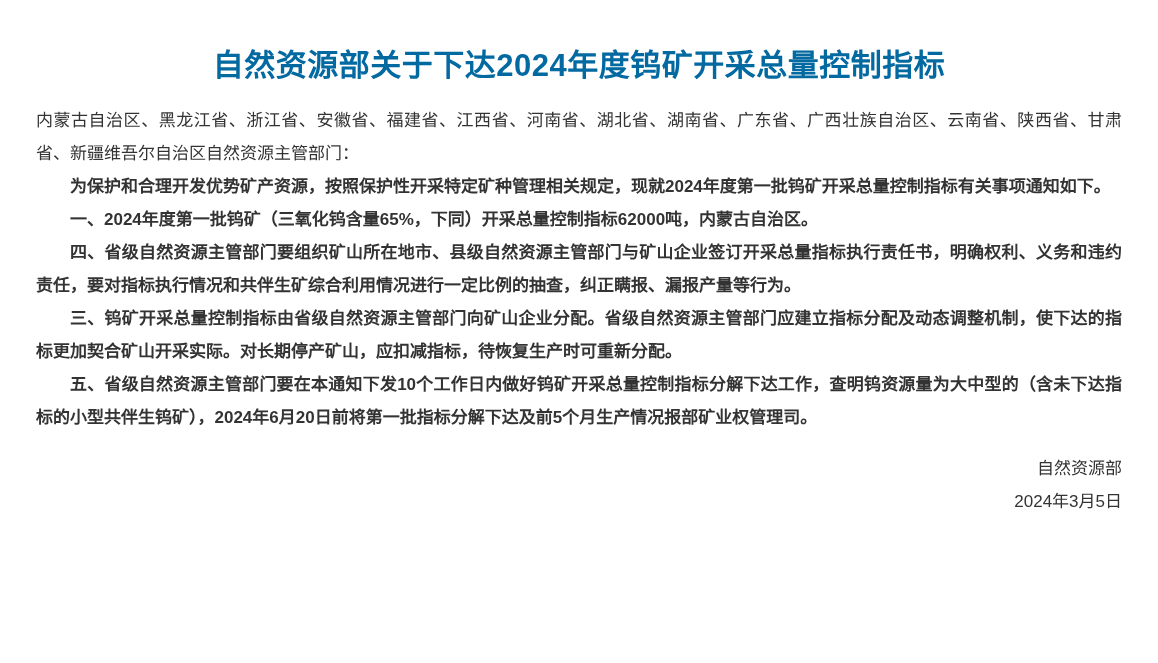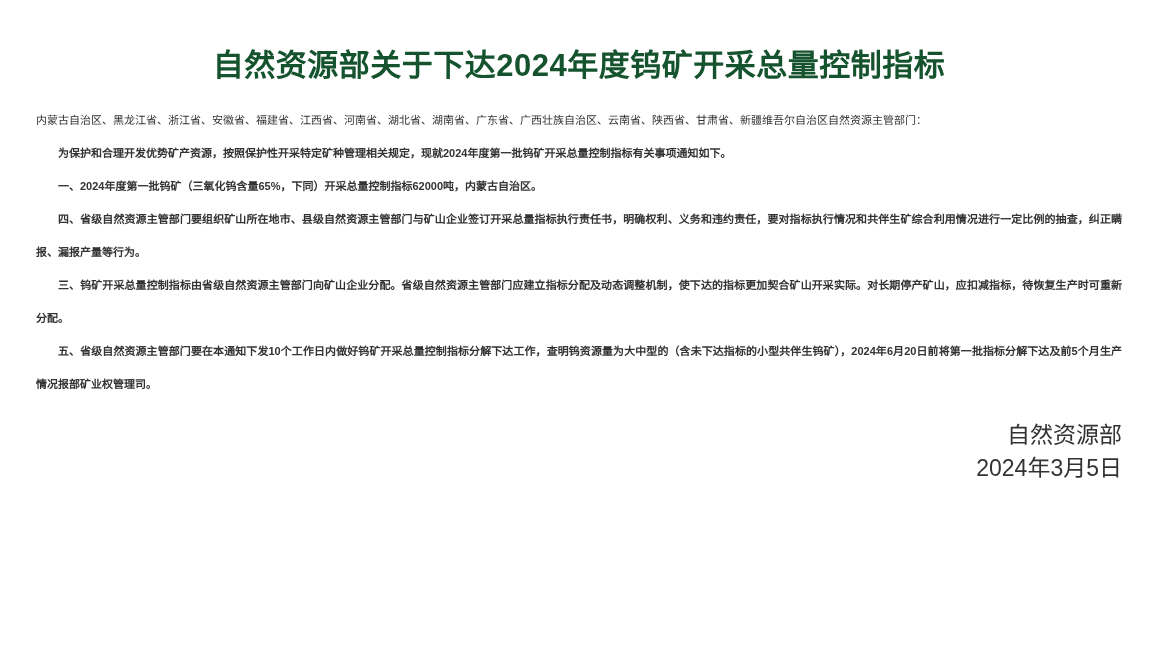--- a/index.html
+++ b/index.html
@@ -19,45 +19,45 @@
     min-height: 663px;
     padding: 0 36px;
     background: #ffffff;
   }
   .notice-title {
     margin: 42px 0 15px 0;
     text-align: center;
     font-size: 31px;
     line-height: 47px;
     font-weight: 700;
-    color: #14532d;
+    color: #0369a1;
     letter-spacing: 0.5px;
   }
   .title-line {
     display: block;
   }
   .body-text p {
     margin: 0;
-    font-size: 11px;
+    font-size: 17px;
     line-height: 33px;
     color: #333333;
     text-align: justify;
     text-justify: inter-ideograph;
   }
   .indent {
     text-indent: 2em;
     font-weight: bold;
   }
   .signature-block {
     margin-top: 18px;
     text-align: right;
   }
   .signature-block p {
     margin: 0;
-    font-size: 23px;
+    font-size: 17px;
     line-height: 33px;
     color: #333333;
     text-align: right;
   }
 </style>
 </head>
 <body>
 
 <div class="page">
 

